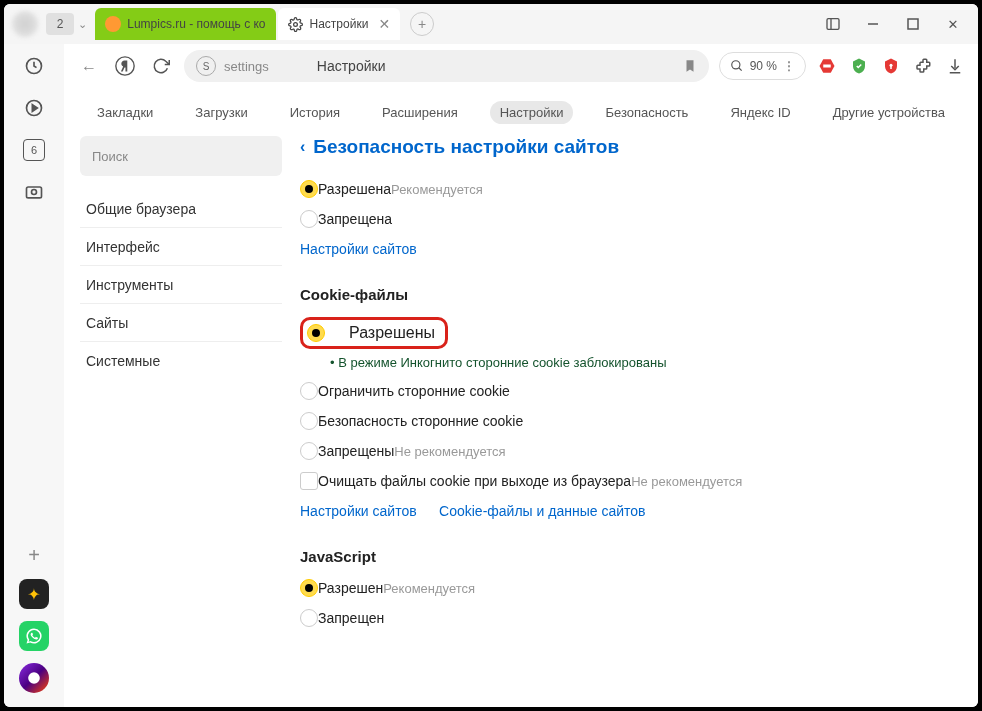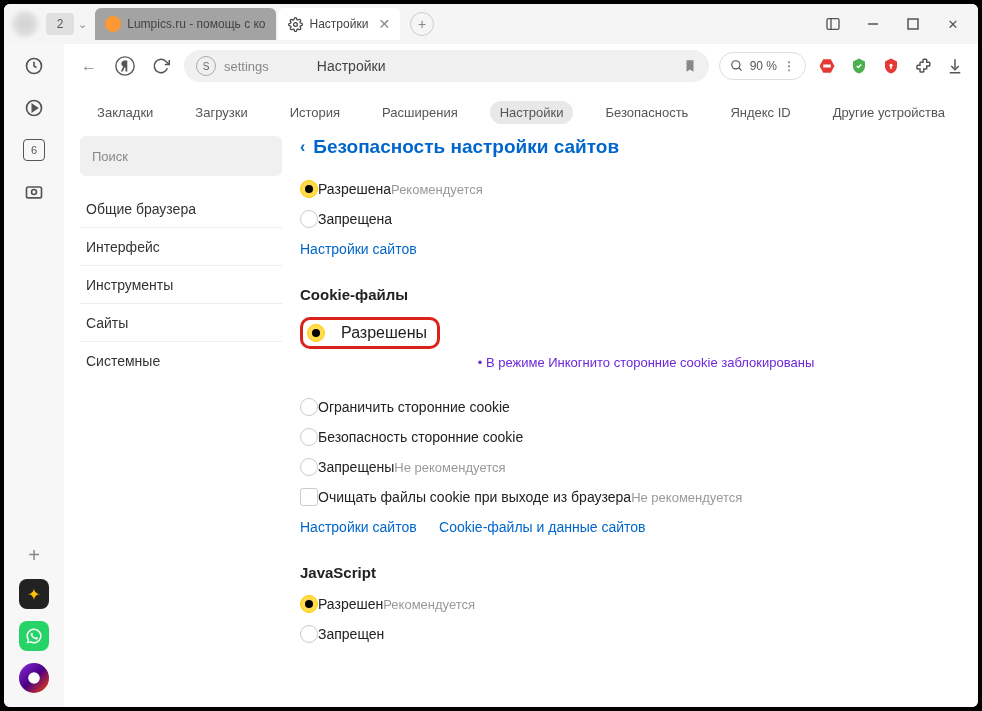--- a/index.html
+++ b/index.html
@@ -3,21 +3,21 @@
 <meta charset="utf-8">
 <style>
 *{margin:0;padding:0;box-sizing:border-box;font-family:Arial,sans-serif;}
 body{width:982px;height:711px;background:#000;overflow:hidden;}
 .window{position:absolute;left:4px;top:4px;width:974px;height:703px;background:#fff;border-radius:6px;overflow:hidden;}
 .titlebar{height:40px;display:flex;align-items:center;background:#f5f5f5;padding:0 8px;}
 .blur-icon{width:26px;height:26px;border-radius:50%;background:radial-gradient(circle,#d0d0d0,#e8e8e8);filter:blur(2px);margin-right:8px;}
 .tab-counter{width:28px;height:22px;background:#e0e0e0;border-radius:4px;display:flex;align-items:center;justify-content:center;font-size:12px;color:#555;margin-right:4px;}
 .chevron-down{color:#888;font-size:11px;margin-right:8px;cursor:pointer;}
 .tab{height:32px;display:flex;align-items:center;padding:0 10px;font-size:12px;color:#444;border-radius:6px 6px 0 0;margin-right:2px;cursor:pointer;}
-.tab.inactive{background:#a3a3a3;max-width:200px;justify-content:space-between;}
+.tab.inactive{background:#84cc16;max-width:200px;justify-content:space-between;}
 .tab.active{background:#fff;}
 .tab-icon{width:16px;height:16px;margin-right:6px;display:flex;align-items:center;justify-content:center;}
 .tab-icon.orange{border-radius:50%;background:#ff9933;}
 .tab-icon.gear{color:#555;font-size:14px;}
 .tab-title{white-space:nowrap;overflow:hidden;text-overflow:ellipsis;}
 .tab-close{margin-left:10px;color:#888;font-size:14px;cursor:pointer;}
 .new-tab{width:24px;height:24px;border-radius:50%;border:1px solid #ccc;display:flex;align-items:center;justify-content:center;color:#888;font-size:14px;margin-left:8px;cursor:pointer;}
 .titlebar-spacer{flex:1;}
 .win-controls{display:flex;gap:22px;margin-right:8px;}
 .win-btn{width:18px;height:18px;display:flex;align-items:center;justify-content:center;color:#555;cursor:pointer;font-size:13px;}
@@ -53,22 +53,22 @@
 .opt{display:flex;align-items:center;margin-bottom:12px;font-size:14px;}
 .radio{width:18px;height:18px;border:1.5px solid #ccc;border-radius:50%;display:flex;align-items:center;justify-content:center;cursor:pointer;flex-shrink:0;}
 .radio.checked{border-color:#fc0;}
 .radio.checked::after{content:"";width:8px;height:8px;background:#000;border-radius:50%;}
 .radio.checked{background:#ffdb4d;}
 .checkbox{width:18px;height:18px;border:1.5px solid #ccc;border-radius:3px;cursor:pointer;flex-shrink:0;}
 .opt-label{color:#222;}
 .opt-hint{color:#999;font-size:13px;}
 .link{color:#0066cc;font-size:14px;cursor:pointer;margin-right:18px;}
 .section-title{font-size:15px;font-weight:bold;color:#222;margin-top:28px;margin-bottom:14px;}
-.highlight{border:3px solid #d9221a;border-radius:10px;padding:4px 10px 4px 4px;display:inline-flex;align-items:flex-start;gap:16px;}
-.sub-note{font-size:13px;color:#6d28d9;margin-left:30px;margin-top:-4px;margin-bottom:28px;text-align:center;}
+.highlight{border:3px solid #d9221a;border-radius:10px;padding:4px 10px 4px 4px;display:inline-flex;align-items:flex-start;gap:24px;}
+.sub-note{font-size:13px;color:#14532d;margin-left:30px;margin-top:-4px;margin-bottom:12px;}
 .sub-note::before{content:"• ";}
 .links-row{margin-top:8px;}
 svg{display:block;}
 </style>
 </head>
 <body>
 
 <div class="window">
 
   <div class="titlebar">

